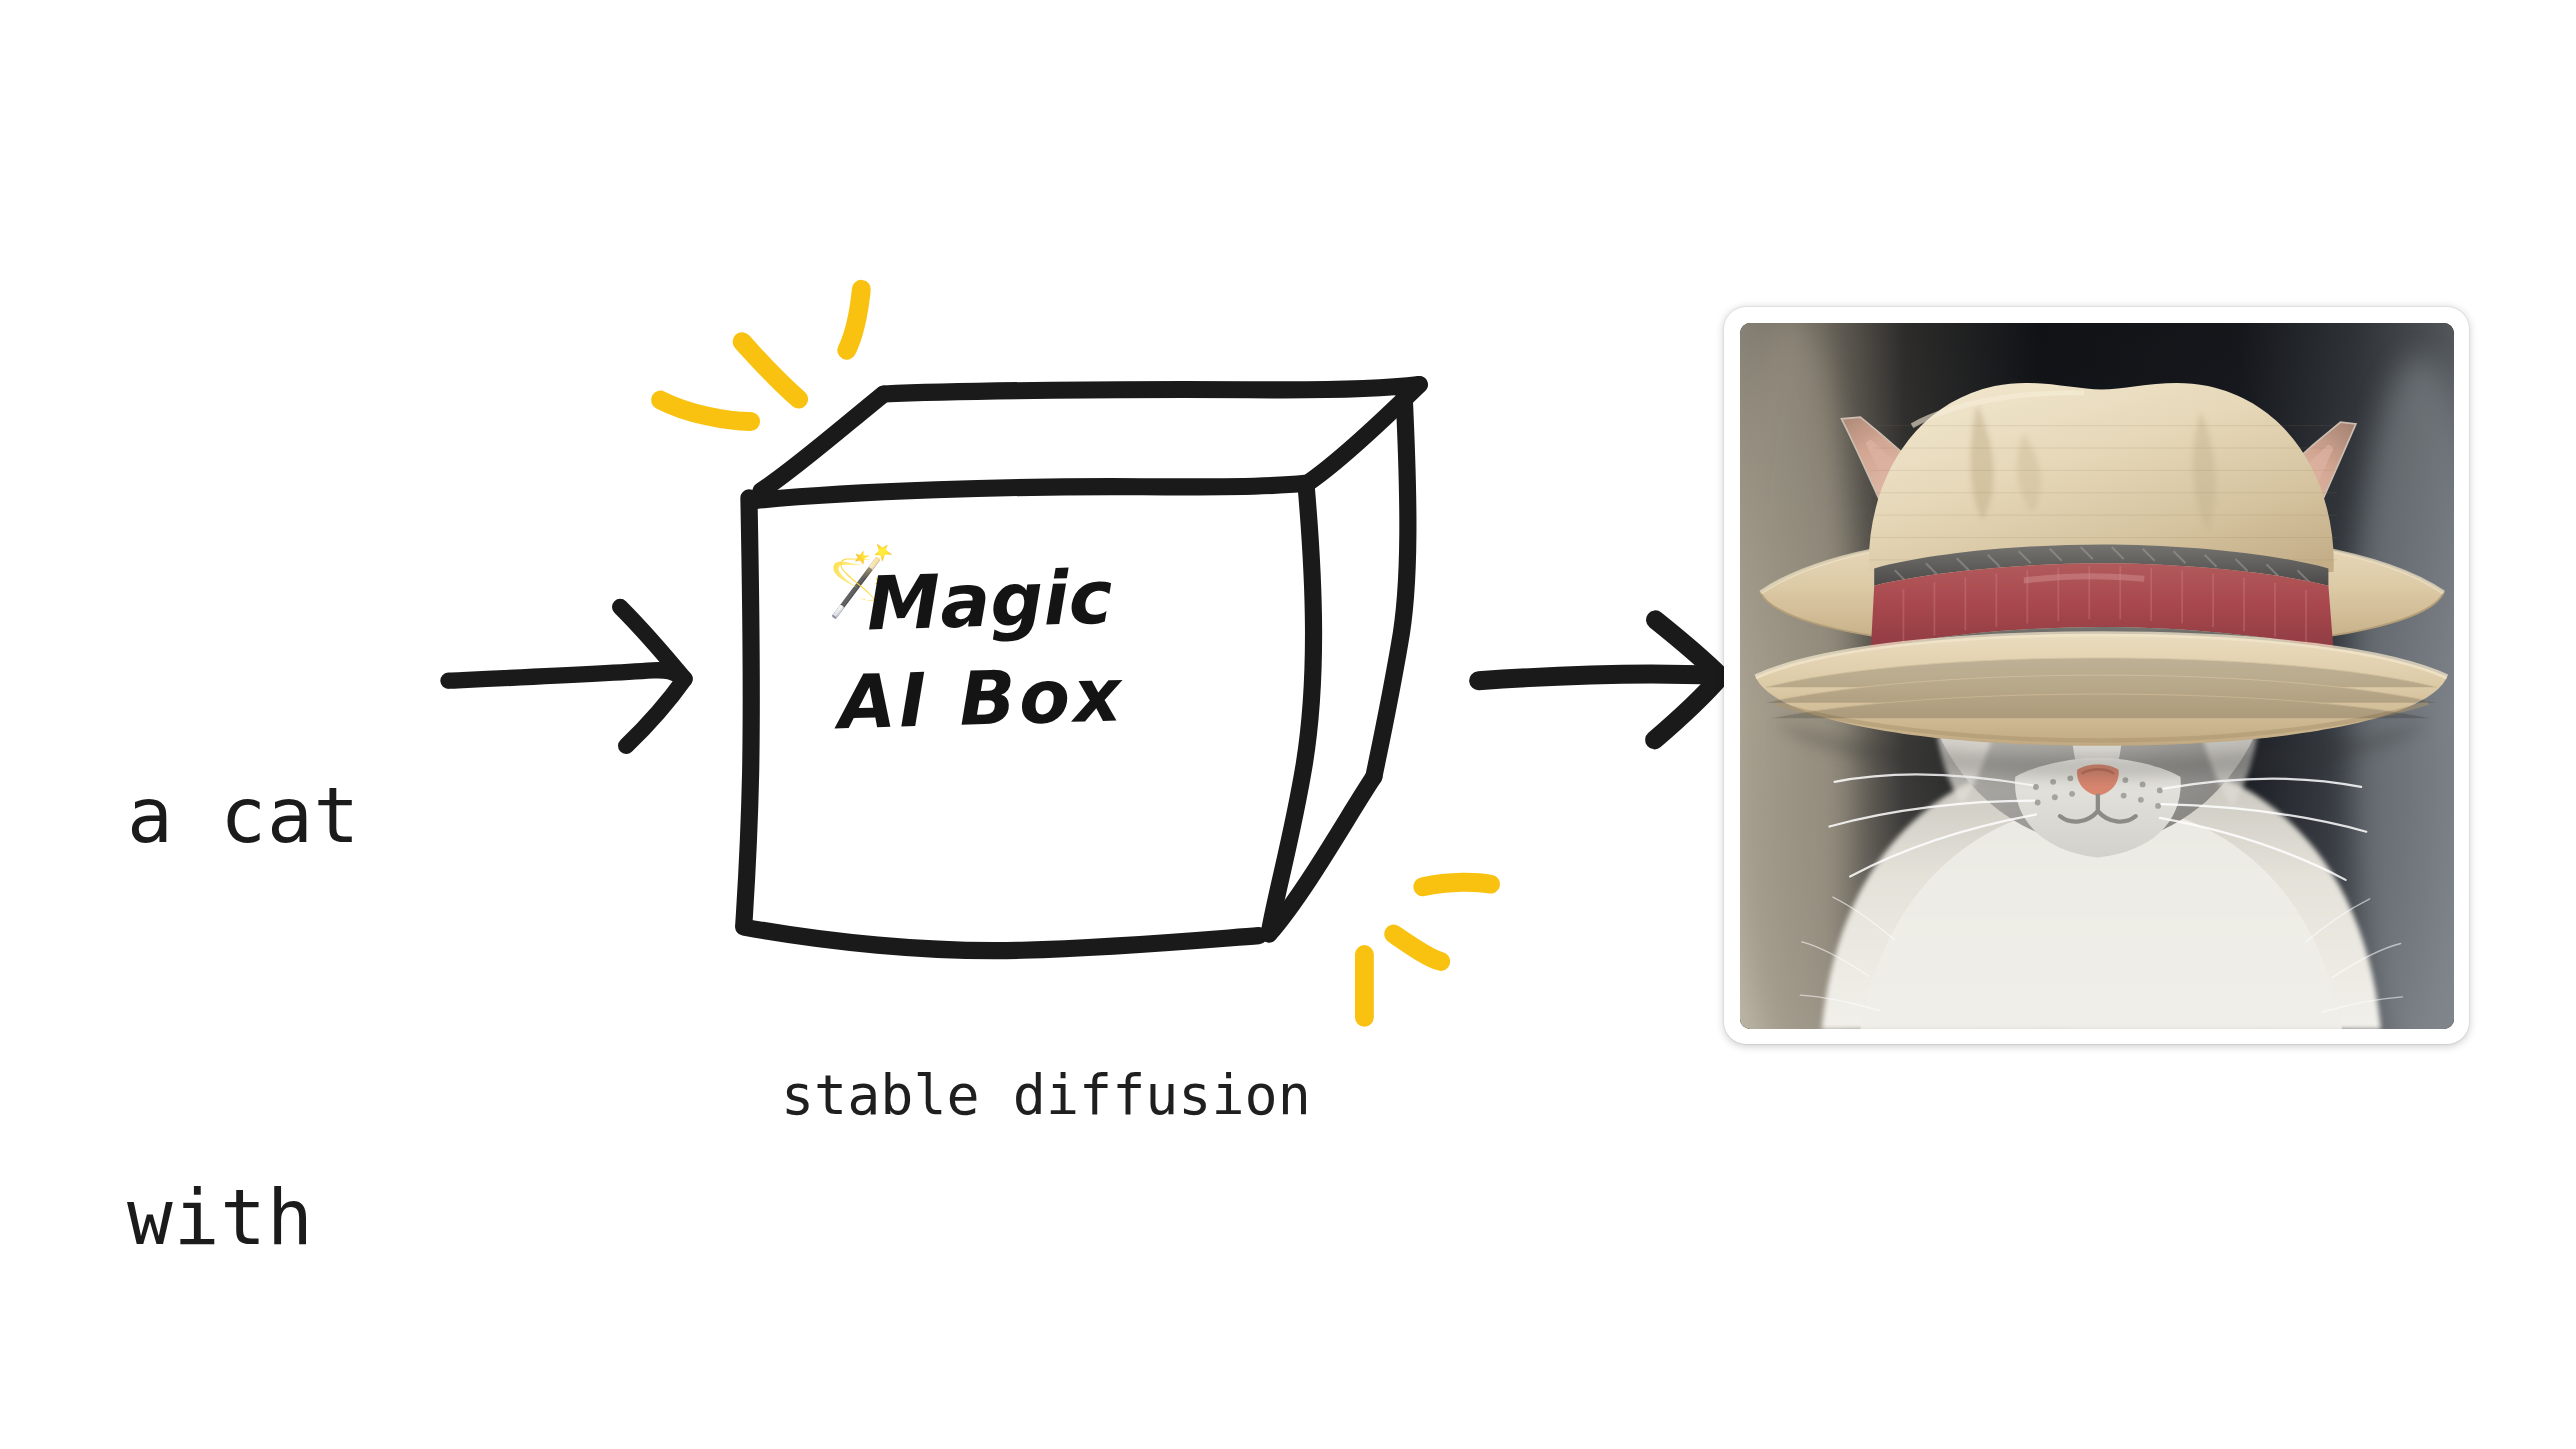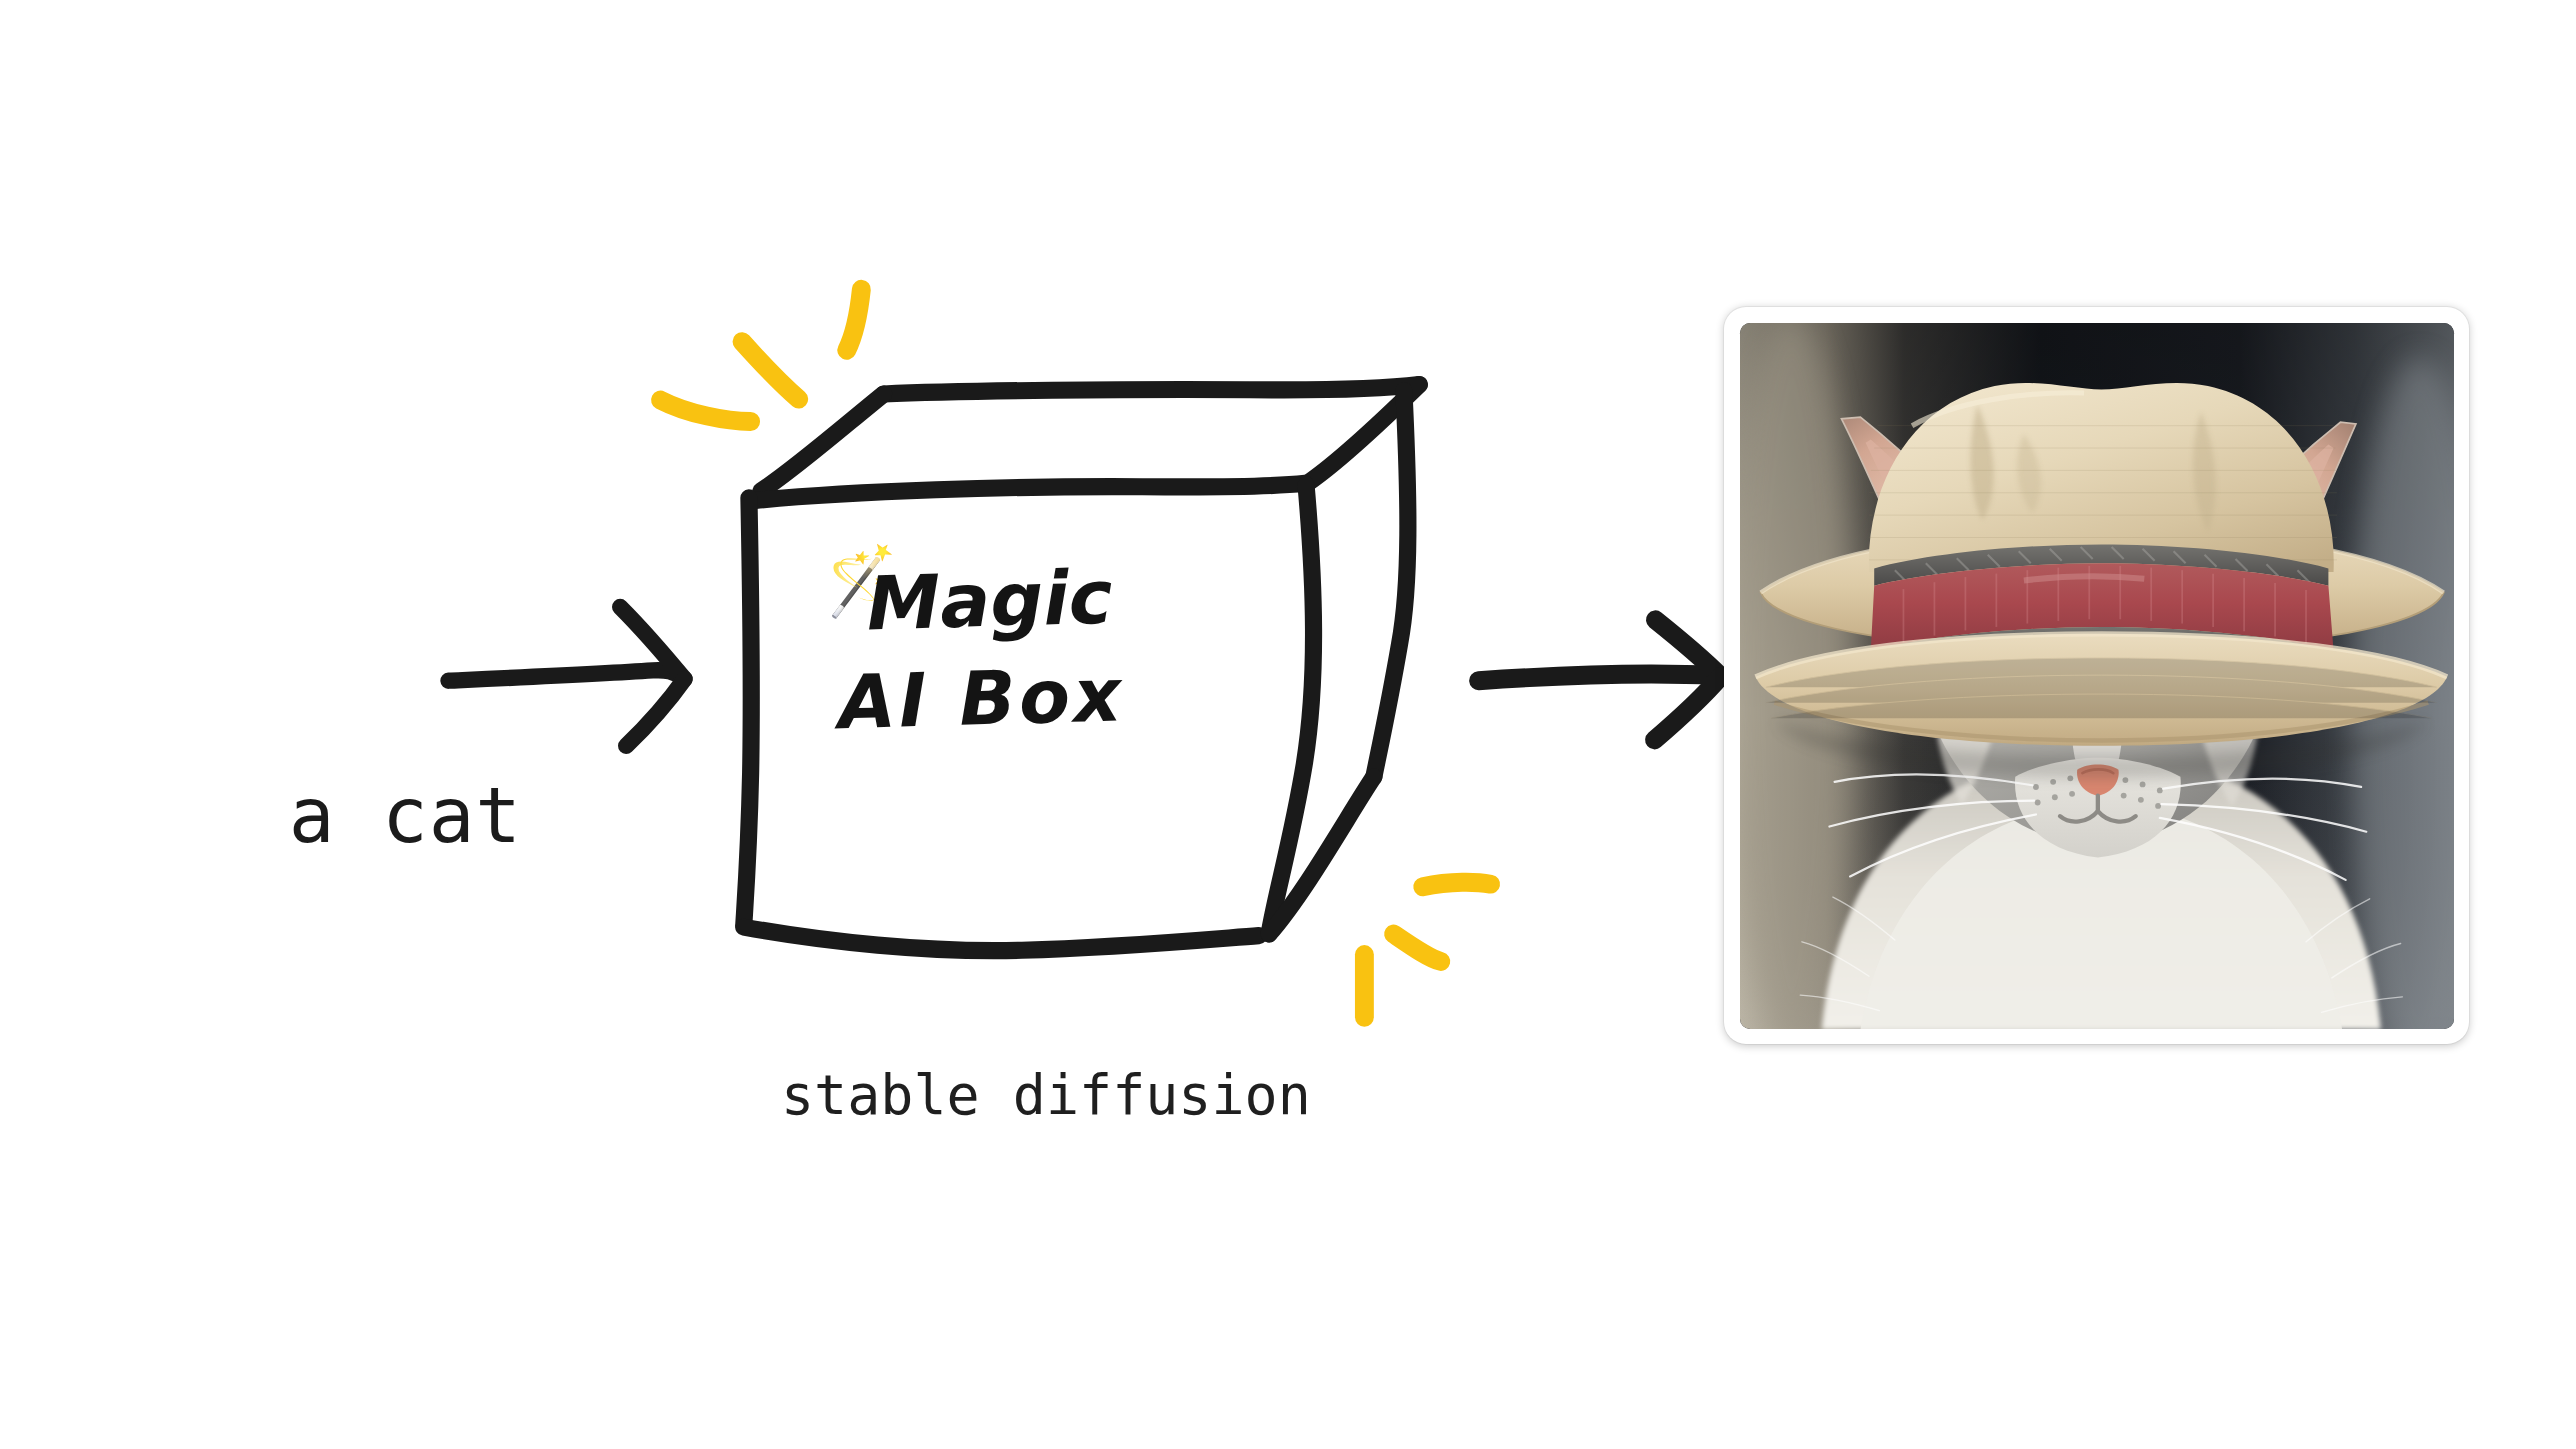--- a/index.html
+++ b/index.html
@@ -31,21 +31,21 @@
     top: 481px;
     width: 395px;
     font-family: "DejaVu Sans Mono", "Liberation Mono", monospace;
     font-size: 76px;
     line-height: 134px;
     letter-spacing: 0.9px;
     color: #1b1b1b;
     white-space: pre;
     font-weight: 400;
   }
-  #prompt-text .pline { display: block; height: 134px; text-align: right; }
+  #prompt-text .pline { display: block; height: 134px; }
 
   
   #drawing {
     position: absolute;
     left: 0; top: 0;
     width: 2576px;
     height: 1449px;
     pointer-events: none;
   }
 
@@ -121,20 +121,21 @@
   }
   #output-photo svg { display: block; width: 100%; height: 100%; }
 </style>
 </head>
 <body>
 
 <div id="stage">
 
   <div id="prompt-text">
     <span class="pline">a cat</span>
+    <span class="pline">with</span>
     
   </div>
 
   <svg id="drawing" viewBox="0 0 3000 1688" xmlns="http://www.w3.org/2000/svg">
 
     <g fill="none" stroke="#1a1a1a" stroke-width="19" stroke-linecap="round" stroke-linejoin="round">
       <path d="M 522 793 C 610 789, 700 785, 760 781 C 775 780, 785 782, 795 790"></path>
       <path d="M 722 707 C 752 737, 778 768, 797 791"></path>
       <path d="M 797 791 C 780 815, 756 843, 729 869"></path>
     </g>

